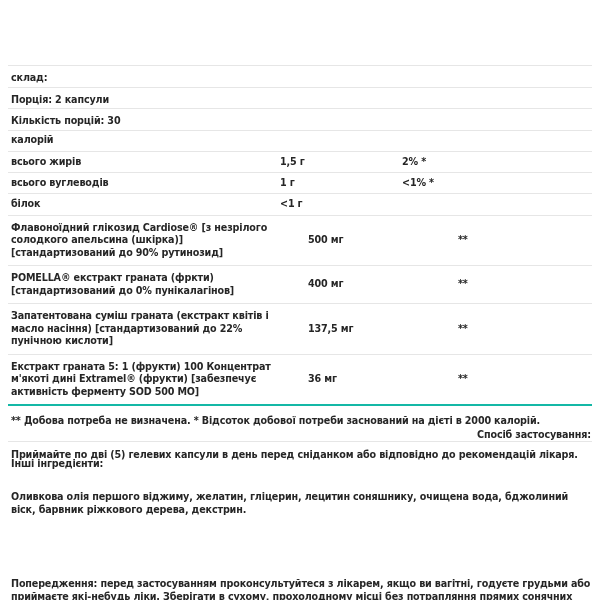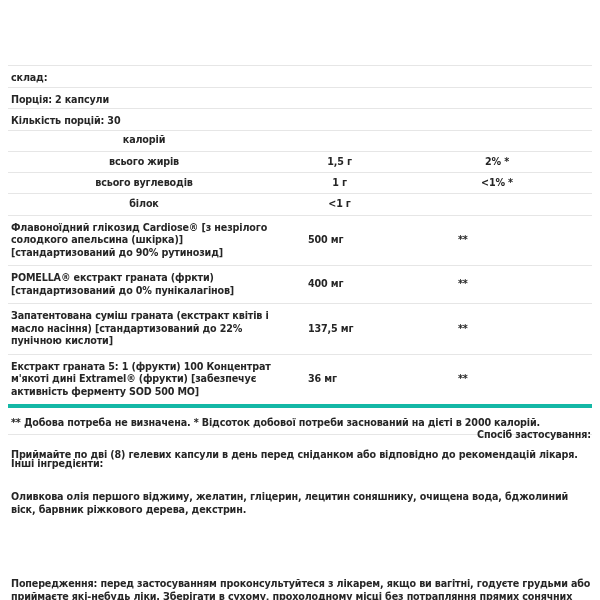--- a/index.html
+++ b/index.html
@@ -8,23 +8,23 @@
   .wrap { position:absolute; left:8px; top:37px; width:584px;margin-top:28px; }
   .row { border-top:1px solid #e6e6e6; font-size:9.6px; font-weight:bold;
          letter-spacing:-0.15px; line-height:12.5px; box-sizing:border-box; }
   .row.simple { height:21.5px; padding:6px 0 0 3px; }
   .t-row { display:flex; align-items:center; border-top:1px solid #e6e6e6; box-sizing:border-box;
            font-size:9.6px; font-weight:bold; letter-spacing:-0.15px; line-height:12.5px; }
   .t-row .c1 { width:266px; padding-left:3px; }
   .t-row .c2 { width:119px; padding-left:3px; }
   .t-row .c3 { flex:1; padding-left:3px; }
   .t-head { height:30px; padding-top:8px; align-items:flex-start; }
-  .t-single { height:21.3px;text-align:center; }
+  .t-single { height:21.3px; }
   .t-multi { padding:6px 0 6px 0;gap:28px; }
-  .foot { border-top:4px solid #14b8a6; border-bottom:1px solid #e6e6e6; height:31px;
+  .foot { border-top:2px solid #14b8a6; border-bottom:1px solid #e6e6e6; height:38px;
           padding:9px 0 0 3px; box-sizing:border-box; font-size:9.6px; font-weight:bold; letter-spacing:-0.15px; }
   .sec { position:absolute; left:11px; width:580px; font-size:9.6px; font-weight:bold;
          letter-spacing:-0.15px; line-height:12.5px; color:#262626; }
 </style>
 </head>
 <body>
 
 <div class="wrap">
   <div class="row simple"><span>склад:</span></div>
   <div class="row simple"><span>Порція: 2 капсули</span></div>
@@ -68,16 +68,16 @@
   <div class="t-row t-multi">
     <div class="c1">Екстракт граната 5: 1 (фрукти) 100 Концентрат м'якоті дині Extramel® (фрукти) [забезпечує активність ферменту SOD 500 МО]</div>
     <div class="c2">36 мг</div>
     <div class="c3">**</div>
   </div>
 
   <div class="foot">** Добова потреба не визначена. * Відсоток добової потреби заснований на дієті в 2000 калорій.</div>
 </div>
 
 <div class="sec" style="top:429px;text-align:right;">Спосіб застосування:</div>
-<div class="sec" style="top:449px;">Приймайте по дві (8) гелевих капсули в день перед сніданком або відповідно до рекомендацій лікаря.</div>
+<div class="sec" style="top:449px;">Приймайте по дві (5) гелевих капсули в день перед сніданком або відповідно до рекомендацій лікаря.</div>
 <div class="sec" style="top:458px;">Інші інгредієнти:</div>
 <div class="sec" style="top:491px;">Оливкова олія першого віджиму, желатин, гліцерин, лецитин соняшнику, очищена вода, бджолиний віск, барвник ріжкового дерева, декстрин.</div>
 <div class="sec" style="top:546px;margin-top:32px;">Попередження: перед застосуванням проконсультуйтеся з лікарем, якщо ви вагітні, годуєте грудьми або приймаєте які-небудь ліки. Зберігати в сухому, прохолодному місці без потрапляння прямих сонячних променів поза досяжністю дітей. Не вживати, якщо захисне кільце зламано або відсутній.</div>
 
 </body></html>

